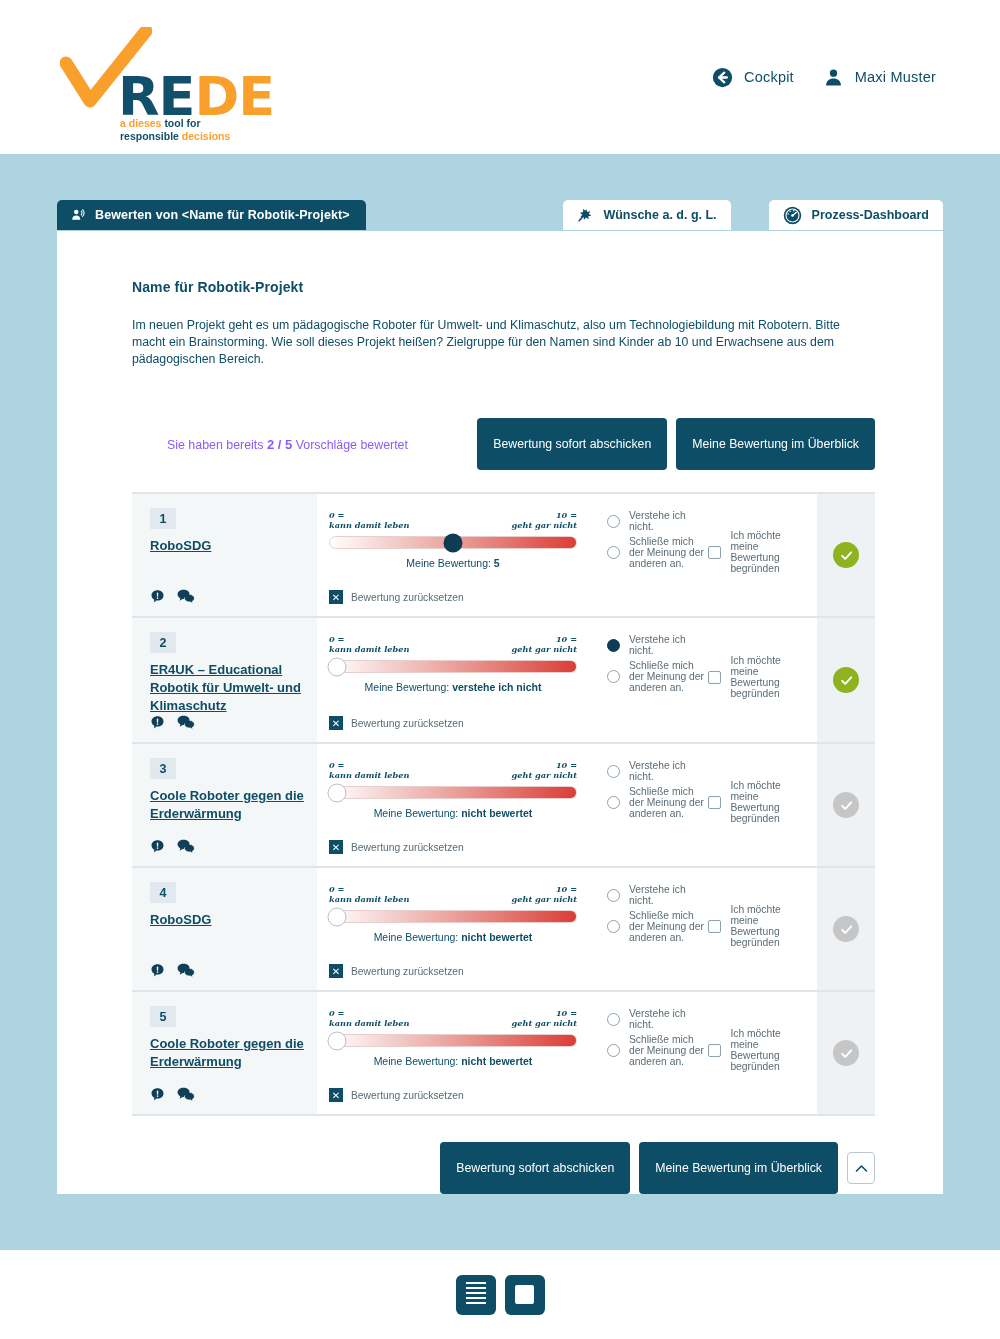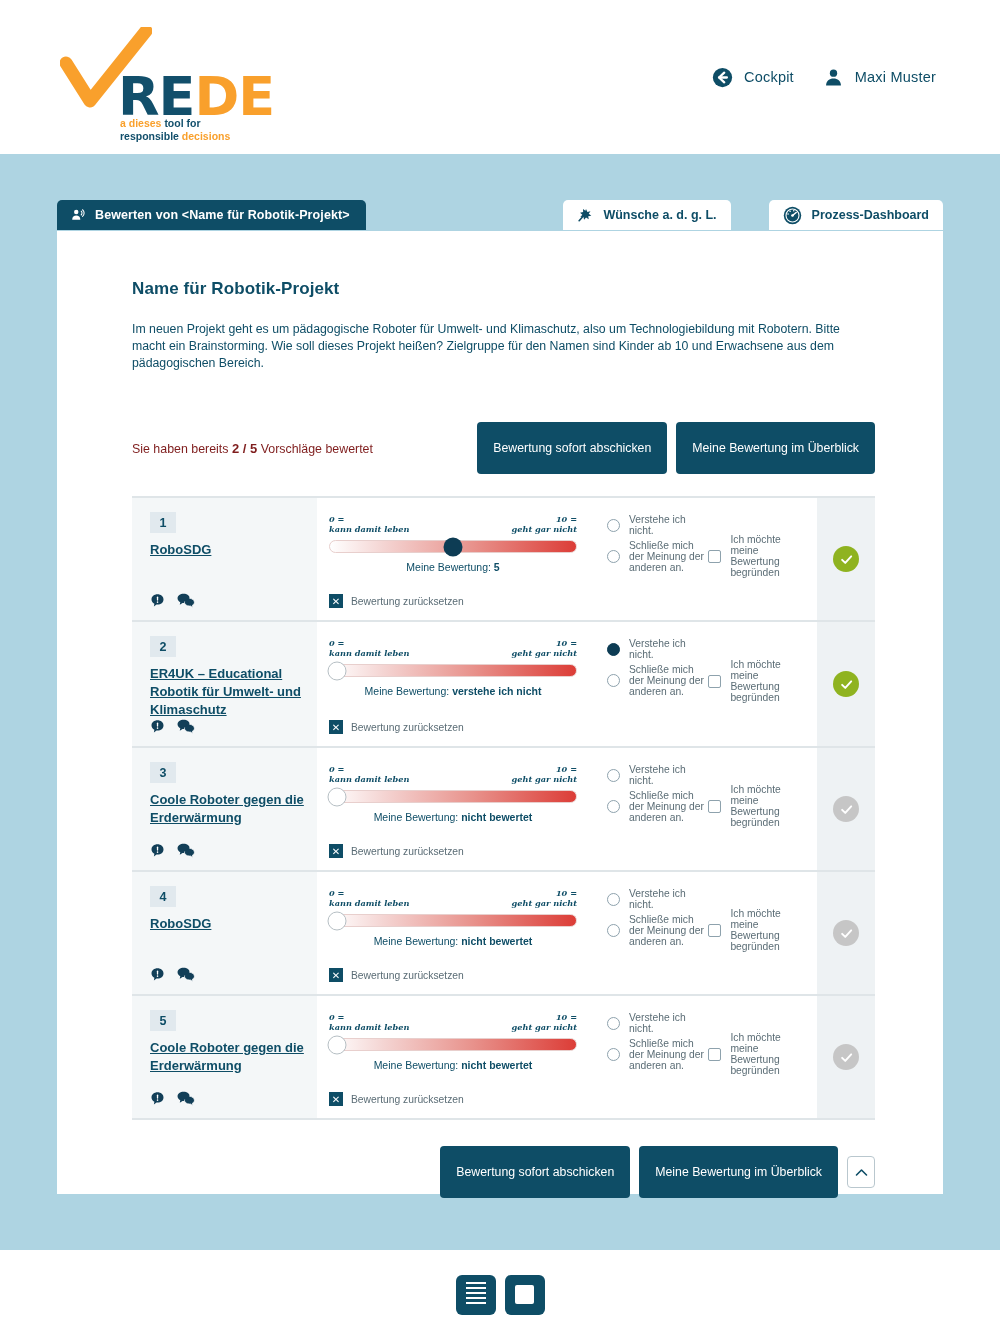--- a/index.html
+++ b/index.html
@@ -80,38 +80,38 @@
 
   
   .card {
     position: absolute; left: 57px; top: 231px;
     width: 886px; height: 963px;
     background: #ffffff;
   }
   .card-inner { padding: 48px 68px 0 75px; }
 
   h1.title {
-    margin: 0 0 22px 0; font-size: 17px; font-weight: bold;
+    margin: 0 0 22px 0; font-size: 14px; font-weight: bold;
     color: #0e4d66; letter-spacing: .1px;
   }
   p.desc {
     margin: 0 0 18px 0; font-size: 12.3px; line-height: 17px;
     color: #0e4d66; max-width: 712px;
   }
   p.question {
     margin: 0; font-size: 12.3px; color: #0e4d66;
   }
   p.question b { font-weight: bold; }
 
   
   .actionrow {
     display: flex; align-items: center; justify-content: space-between;
     margin-top: 50px;
   }
-  .progress-text { font-size: 12.4px; color: #7f1d1d; }
+  .progress-text { font-size: 12.4px; color: #8b5cf6; margin-left: 35px; }
   .progress-text b { font-weight: bold; font-size: 13px; }
   .btn-group { display: flex; gap: 9px; }
   .btn {
     background: #0e4d66; color: #ffffff; border: none;
     border-radius: 4px; padding: 19px 16px;
     font-size: 12.3px; font-family: "Liberation Sans", sans-serif;
     cursor: pointer; white-space: nowrap;
   }
   .btn-up {
     background: #ffffff; color: #0e4d66;

